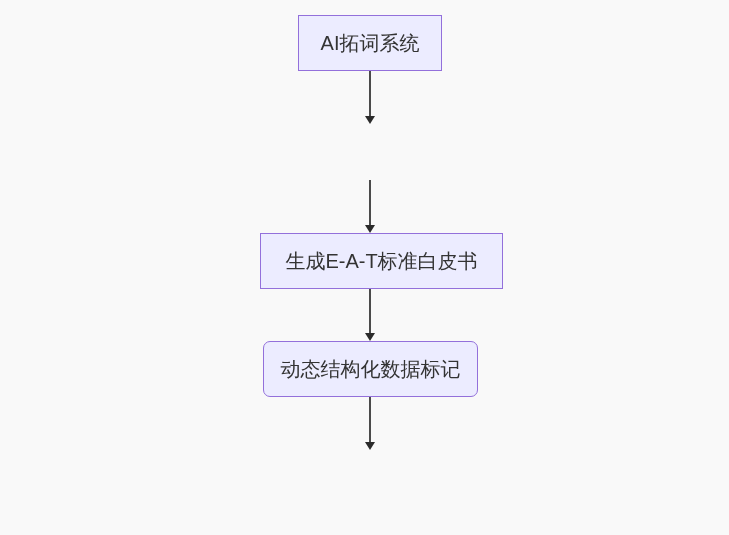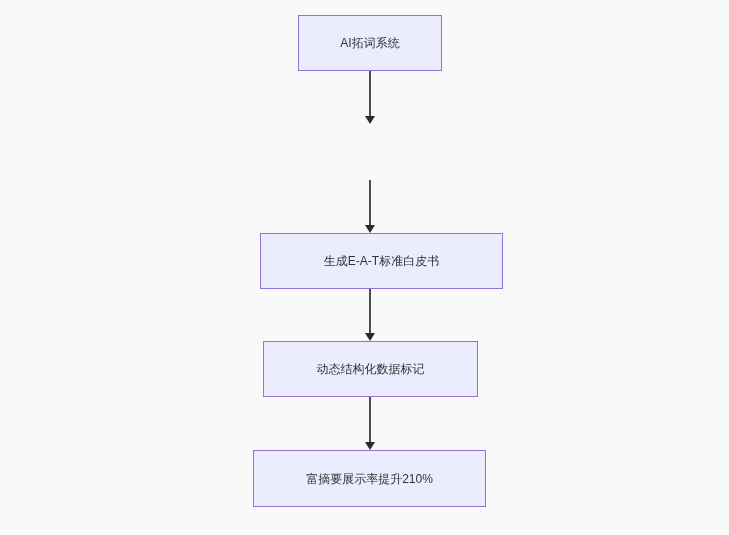--- a/index.html
+++ b/index.html
@@ -20,21 +20,21 @@
   .canvas {
     position: relative;
     width: 729px; height: 535px;
     background: var(--bg);
   }
   .flow-node {
     position: absolute;
     background: var(--node-fill);
     border: 1px solid var(--node-border);
     color: var(--text);
-    font-size: 12px;
+    font-size: 20px;
     line-height: 1;
     display: flex;
     align-items: center;
     justify-content: center;
     text-align: center;
     white-space: nowrap;
   }
   .edge {
     position: absolute;
     width: 2px;
@@ -46,21 +46,21 @@
     left: -4px;
     width: 0; height: 0;
     border-left: 5px solid transparent;
     border-right: 5px solid transparent;
     border-top: 8px solid var(--arrowhead);
   }
   
   #node-0 { left: 298px; top: 15px;  width: 144px; height: 56px; }
   #node-1 { left: 273px; top: 124px; width: 192px; height: 56px; }
   #node-2 { left: 260px; top: 233px; width: 243px; height: 56px; }
-  #node-3 { left: 263px; top: 341px; width: 215px; height: 56px; }
+  #node-3 { left: 263px; top: 341px; width: 215px; height: 56px; border-radius: 7px; }
   #node-4 { left: 253px; top: 450px; width: 233px; height: 57px; }
   
   #edge-0 { left: 369px; top: 71px;  height: 46px; }
   #edge-1 { left: 369px; top: 180px; height: 46px; }
   #edge-2 { left: 369px; top: 289px; height: 45px; }
   #edge-3 { left: 369px; top: 397px; height: 46px; }
 </style>
 </head>
 <body>
 
@@ -88,17 +88,14 @@
   </div>
 
   <div class="flow-node" id="node-3">
     <span>动态结构化数据标记</span>
   </div>
 
   <div class="edge" id="edge-3">
     <span class="arrowhead"></span>
   </div>
 
-  <div class="flow-node" id="node-4">
-    <span>富摘要展示率提升210%</span>
-  </div>
 
 </div>
 
 </body></html>

